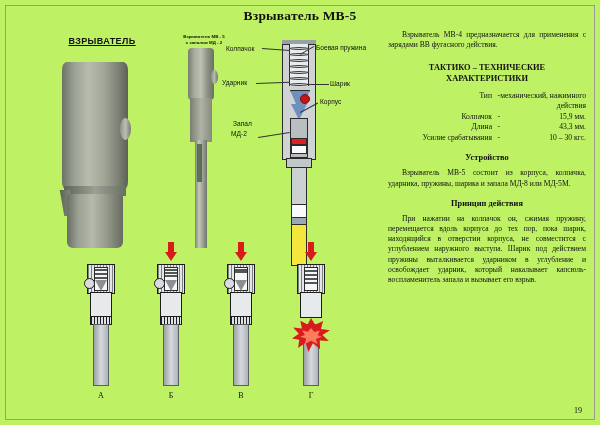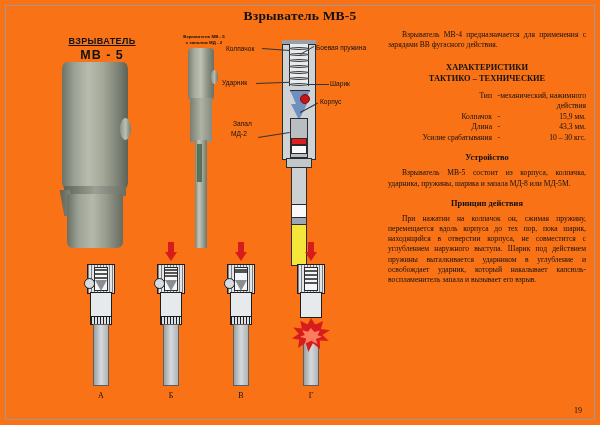--- a/index.html
+++ b/index.html
@@ -1,18 +1,18 @@
 <!DOCTYPE html>
 <html><head>
 <meta charset="utf-8">
 <style>
   html,body{margin:0;padding:0;background:#fff;}
   body{width:600px;height:425px;overflow:hidden;
        font-family:"Liberation Serif", serif;color:#111;position:relative;}
-  .page{position:absolute;inset:0;background:#f97316;}
+  .page{position:absolute;inset:0;background:#bef264;}
   .frame{position:absolute;left:5px;top:5px;width:590px;height:415px;border:1px solid #9a9a9a;box-sizing:border-box;}
 
   .title{position:absolute;left:0;top:8px;width:600px;text-align:center;
          font-weight:bold;font-size:13.5px;letter-spacing:.2px;}
 
   
   .lbl-left{position:absolute;left:42px;top:36px;width:120px;text-align:center;
             font-family:"Liberation Sans",sans-serif;font-weight:bold;font-size:9px;letter-spacing:.4px;text-decoration:underline;}
   .lbl-left2{position:absolute;left:42px;top:48px;width:120px;text-align:center;
              font-family:"Liberation Sans",sans-serif;font-weight:bold;font-size:12.5px;letter-spacing:1px;}
@@ -104,21 +104,20 @@
 </style>
 </head>
 <body>
 
 <div class="page">
   <div class="frame"></div>
 
   <div class="title">Взрыватель МВ-5</div>
 
   <div class="lbl-left">ВЗРЫВАТЕЛЬ</div>
-  <div class="lbl-left2">МВ - 5</div>
   <div class="photo1">
     <div class="p1-body"></div>
     <div class="p1-nub"></div>
     <div class="p1-neck"></div>
     <div class="p1-taper"></div>
     <div class="p1-low"></div>
   </div>
 
   <div class="lbl-right-cap">
     <div>Взрыватель МВ - 5</div>
@@ -247,22 +246,22 @@
       <div class="boom"></div>
       <div class="boom-i"></div>
     </div>
     <div class="s-letter">Г</div>
   </div>
 
   <div class="col">
     <p class="p">Взрыватель МВ-4 предназначается для применения с зарядами ВВ фугасного действия.</p>
 
     <div class="h2">
+      <div>ТАКТИКО – ТЕХНИЧЕСКИЕ</div>
       <div>ХАРАКТЕРИСТИКИ</div>
-      <div>ТАКТИКО – ТЕХНИЧЕСКИЕ</div>
     </div>
 
     <table class="spec">
       <tbody>
           <tr>
         <td class="k">Тип</td>
         <td class="d">-</td>
         <td>механический, нажимного действия</td>
       </tr>
       <tr>

